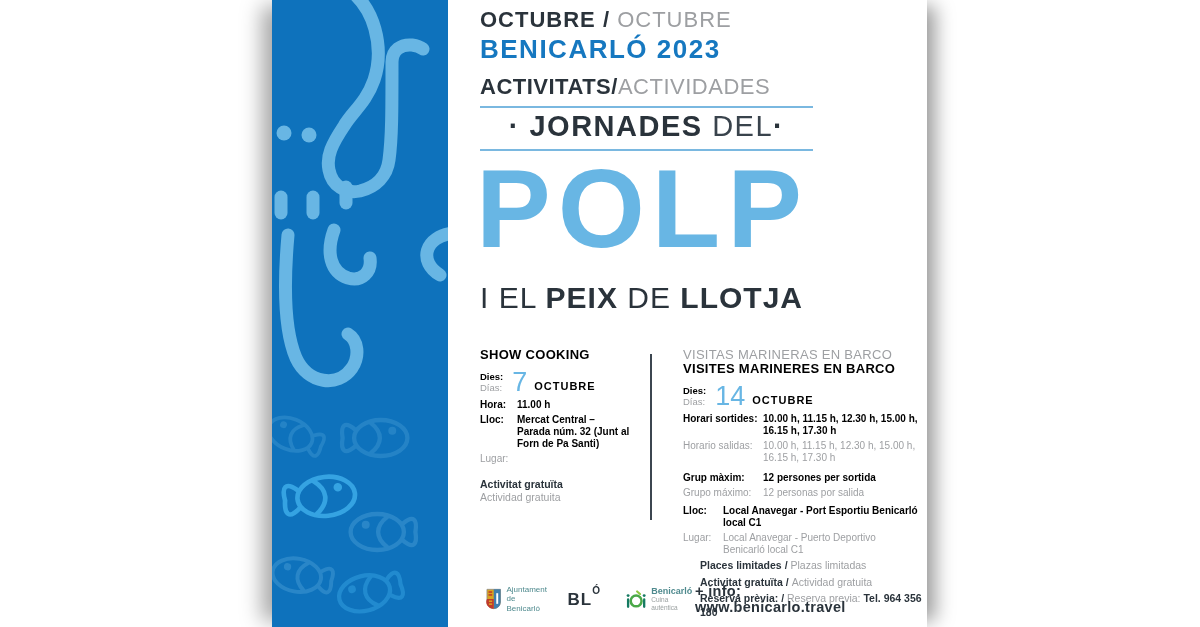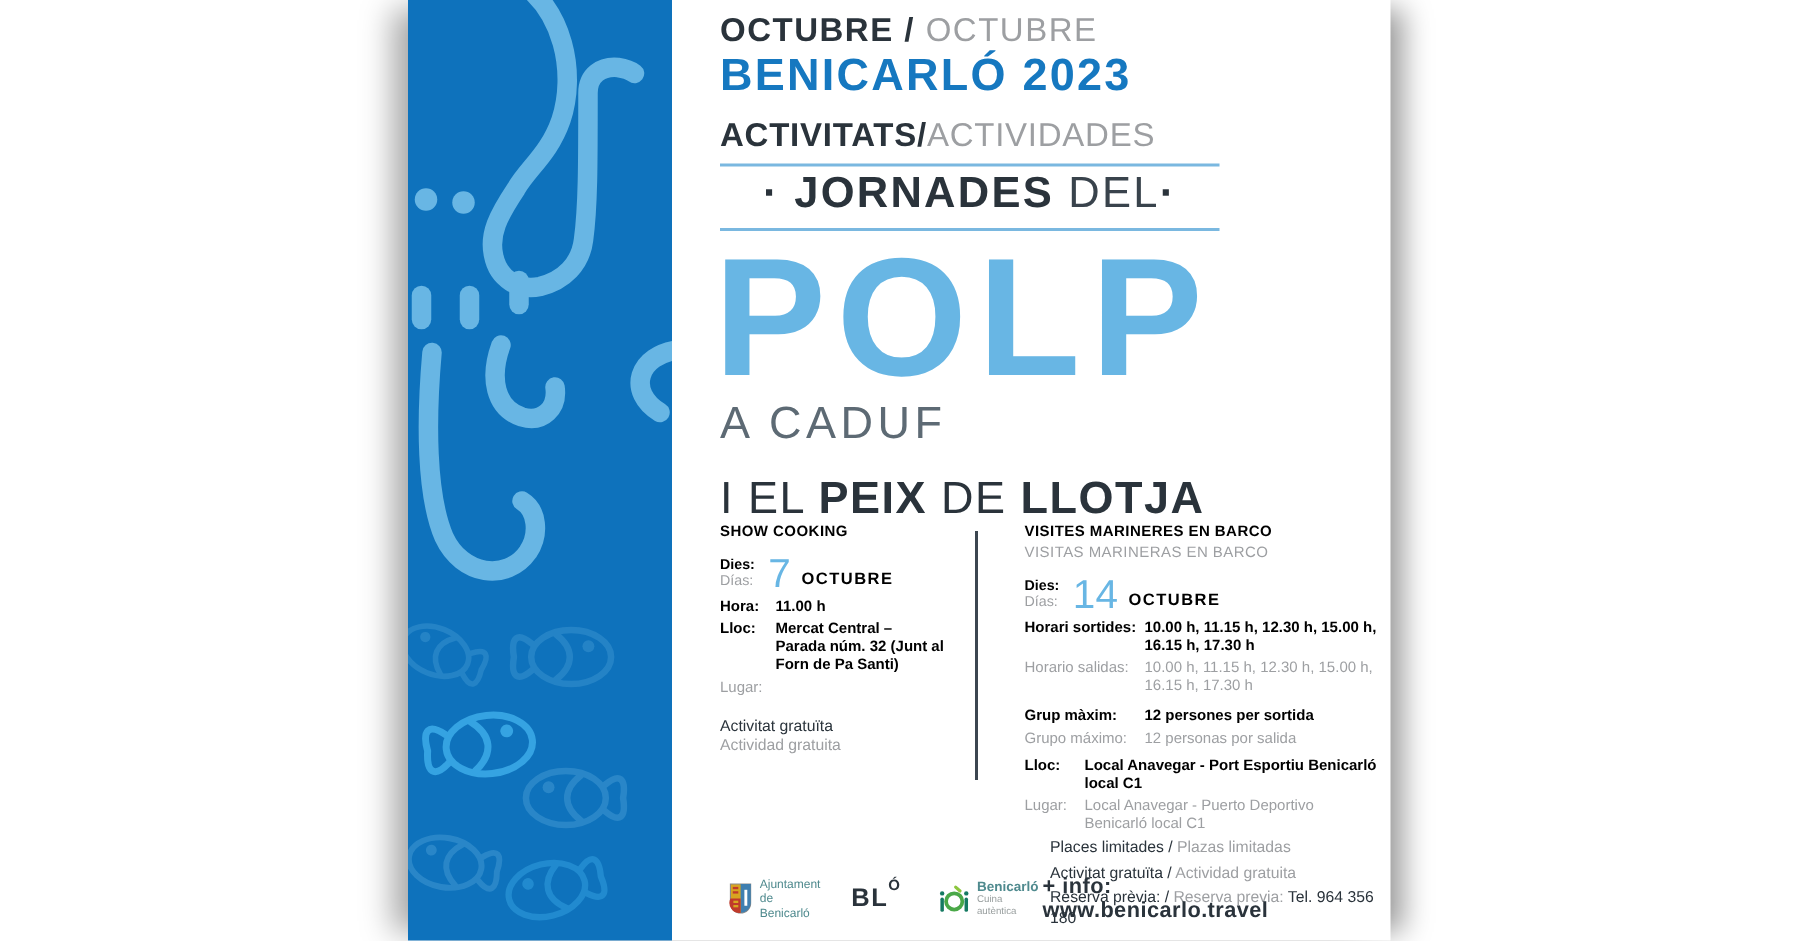--- a/index.html
+++ b/index.html
@@ -11,42 +11,42 @@
            background:var(--band-blue,#0e72bc); overflow:hidden; }
   .band svg { position:absolute; left:0; top:0; }
   .octo  { fill:none; stroke:var(--light-blue,#68b6e4); stroke-width:13; stroke-linecap:round; }
   .octo-dot { fill:var(--light-blue,#68b6e4); }
   .fish-ln { fill:none; stroke-linecap:round; }
   .content { position:absolute; left:208px; top:0; width:447px; height:627px; color:var(--dark,#2a333b); }
 
   
   .h-oct { margin-top:7px; font-size:22px; font-weight:bold; letter-spacing:1px; }
   .h-oct .gray { color:var(--gray,#9d9fa2); }
-  .h-city { font-size:30px; font-weight:bold; letter-spacing:1.5px; color:var(--brand-blue,#1678c0); margin-top:1px; }
+  .h-city { font-size:26px; font-weight:bold; letter-spacing:1.5px; color:var(--brand-blue,#1678c0); margin-top:1px; }
   .h-act { font-size:22px; font-weight:bold; letter-spacing:.5px; margin-top:9px; }
   .h-act .gray { color:var(--gray,#9d9fa2); }
   .h-rule { width:333px; height:2px; background:#7ab8e0; margin-top:6px; }
   .h-jorn { width:333px; text-align:center; font-size:29px; margin:2px 0 1px 0; letter-spacing:1.5px; }
   .h-jorn .b { font-weight:bold; }
   .h-jorn .l { font-weight:normal; color:#39434c; }
   .h-polp { font-size:112px; font-weight:bold; letter-spacing:7px; line-height:1;
             color:var(--light-blue,#68b6e4); margin:2px 0 0 -4px; }
   .h-caduf { font-size:30px; font-weight:normal; letter-spacing:3px; color:#5d6a74; margin-top:-2px; }
   .h-llotja { font-size:30px; letter-spacing:1px; margin-top:16px; }
   .h-llotja .b { font-weight:bold; }
 
   
   .col { position:absolute; font-size:10px; line-height:12px; }
   .col-left  { left:208px; top:348px; width:168px; }
   .col-right { left:411px; top:348px; width:246px; }
   .divider { position:absolute; left:378px; top:354px; width:1.5px; height:166px; background:#3c4650; }
-  .sec-title { font-size:10px; font-weight:bold; letter-spacing:.3px; line-height:14px; }
+  .sec-title { font-size:13px; font-weight:bold; letter-spacing:.3px; line-height:14px; }
   .sec-title.gray { color:var(--gray,#9d9fa2); }
   .gray { color:var(--gray,#9d9fa2); font-weight:normal; }
-  .dark-b { font-weight:normal; color:var(--dark,#2a333b); }
+  .dark-b { font-weight:bold; color:var(--dark,#2a333b); }
 
   .date-row { display:flex; align-items:flex-end; margin-top:9px; }
   .dstack { display:flex; flex-direction:column; font-size:9.5px; line-height:10.5px; }
   .dstack .d1 { font-weight:bold; }
   .dstack .d2 { color:var(--gray,#9d9fa2); }
   .big-num { font-size:27px; line-height:22px; color:var(--light-blue,#68b6e4); margin:0 7px 0 9px; }
   .date-month { font-size:11px; font-weight:bold; letter-spacing:1px; margin-bottom:1px; }
 
   .row { display:flex; margin-top:3px; }
   .lab { flex:0 0 37px; font-weight:bold; }
@@ -117,21 +117,20 @@
 
   <div class="content">
 
     <div class="h-oct"><span>OCTUBRE / </span><span class="gray">OCTUBRE</span></div>
     <div class="h-city">BENICARLÓ 2023</div>
     <div class="h-act"><span>ACTIVITATS</span><span>/</span><span class="gray">ACTIVIDADES</span></div>
     <div class="h-rule"></div>
     <div class="h-jorn"><span class="b">·</span><span class="b"> JORNADES</span><span class="l"> DEL</span><span class="b">·</span></div>
     <div class="h-rule"></div>
     <div class="h-polp">POLP</div>
-    <div class="h-caduf">A CADUF</div>
     <div class="h-llotja"><span>I EL </span><span class="b">PEIX</span><span> DE </span><span class="b">LLOTJA</span></div>
   </div>
 
   <section class="col col-left">
     <div class="sec-title">SHOW COOKING</div>
     <div class="date-row">
       <div class="dstack">
         <span class="d1">Dies:</span>
         <span class="d2">Días:</span>
       </div>
@@ -155,22 +154,22 @@
     </div>
     <div class="freeblk">
       <div class="dark-b">Activitat gratuïta</div>
       <div class="gray">Actividad gratuita</div>
     </div>
   </section>
 
   <div class="divider"></div>
 
   <section class="col col-right">
+    <div class="sec-title gray">VISITAS MARINERAS EN BARCO</div>
     <div class="sec-title">VISITES MARINERES EN BARCO</div>
-    <div class="sec-title gray">VISITAS MARINERAS EN BARCO</div>
     <div class="date-row">
       <div class="dstack">
         <span class="d1">Dies:</span>
         <span class="d2">Días:</span>
       </div>
       <span class="big-num">14</span>
       <span class="date-month">OCTUBRE</span>
     </div>
     <div class="row mt6">
       <span class="labw">Horari sortides:</span>

